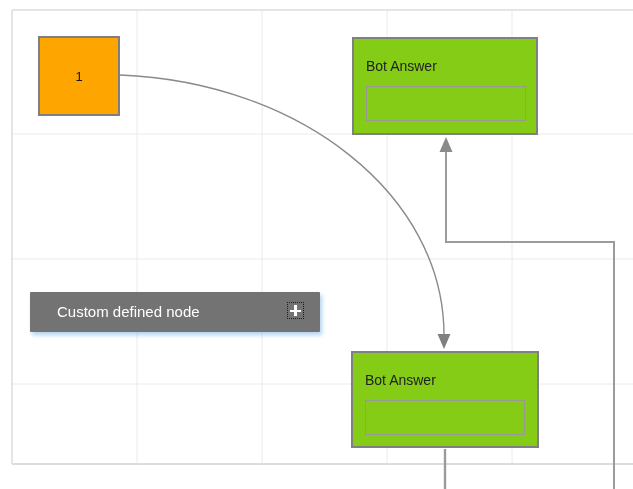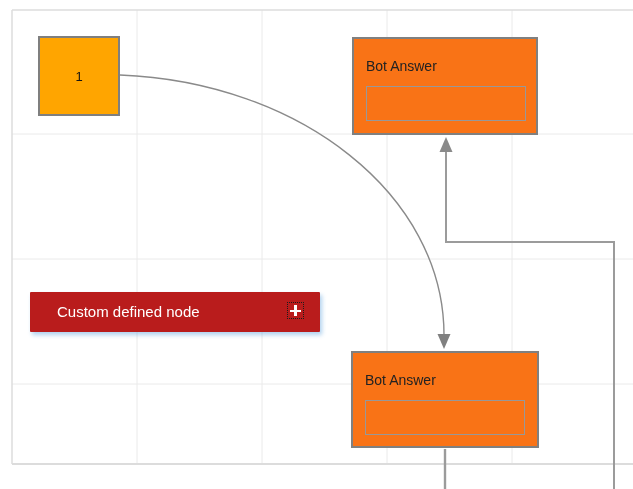--- a/index.html
+++ b/index.html
@@ -21,39 +21,39 @@
     box-sizing: border-box;
   }
   .sq-node {
     left: 38px; top: 36px; width: 82px; height: 80px;
     background: #FFA500;
     border: 2px solid #7F7F7F;
     display: flex; align-items: center; justify-content: center;
     font-size: 13px; color: #141414;
   }
   .bot-node {
-    background: #f97316;
+    background: #84cc16;
     border: 2px solid #808080;
   }
   .bot-node .bot-title {
     position: absolute; left: 12px; top: 19px;
     font-size: 14px; color: #222222;
     white-space: nowrap;
   }
   .bot-node .bot-inner {
     position: absolute; left: 12px; top: 47px;
     width: 158px; height: 33px;
     border: 1px solid #989898;
   }
   .bot-node-top    { left: 352px; top: 37px;  width: 186px; height: 98px; }
   .bot-node-bottom { left: 351px; top: 351px; width: 188px; height: 97px; }
   .custom-node {
     position: absolute;
     left: 30px; top: 292px; width: 290px; height: 40px;
-    background: #b91c1c;
+    background: #737373;
     border-radius: 1px;
     box-shadow: 2px 3px 4px rgba(80, 155, 220, 0.45);
     box-sizing: border-box;
   }
   .custom-node .custom-label {
     position: absolute; left: 27px; top: 0;
     line-height: 40px;
     font-size: 15px; color: #ffffff;
     white-space: nowrap;
   }

